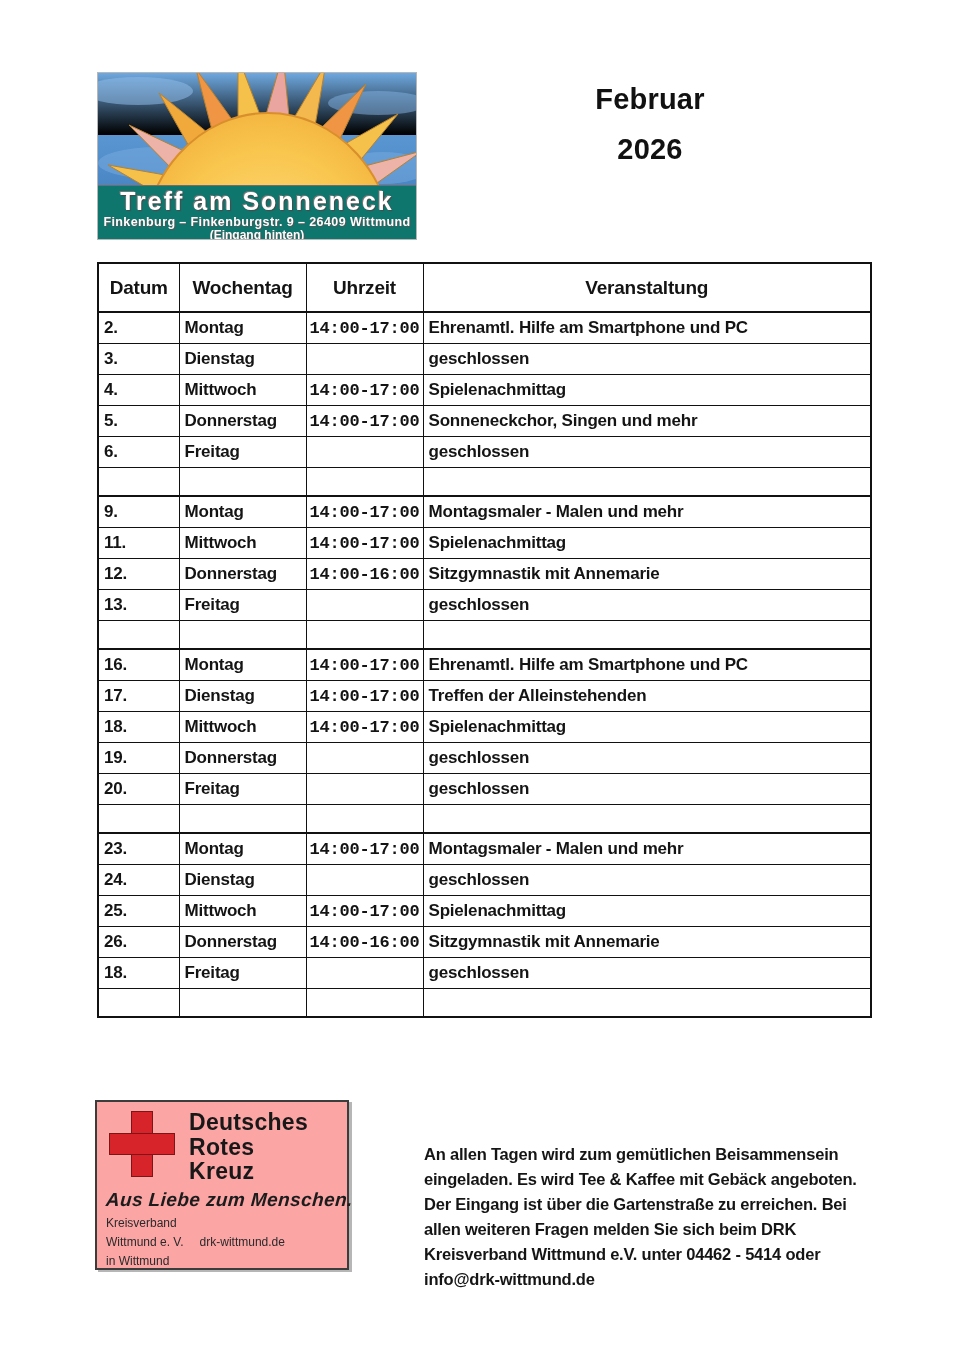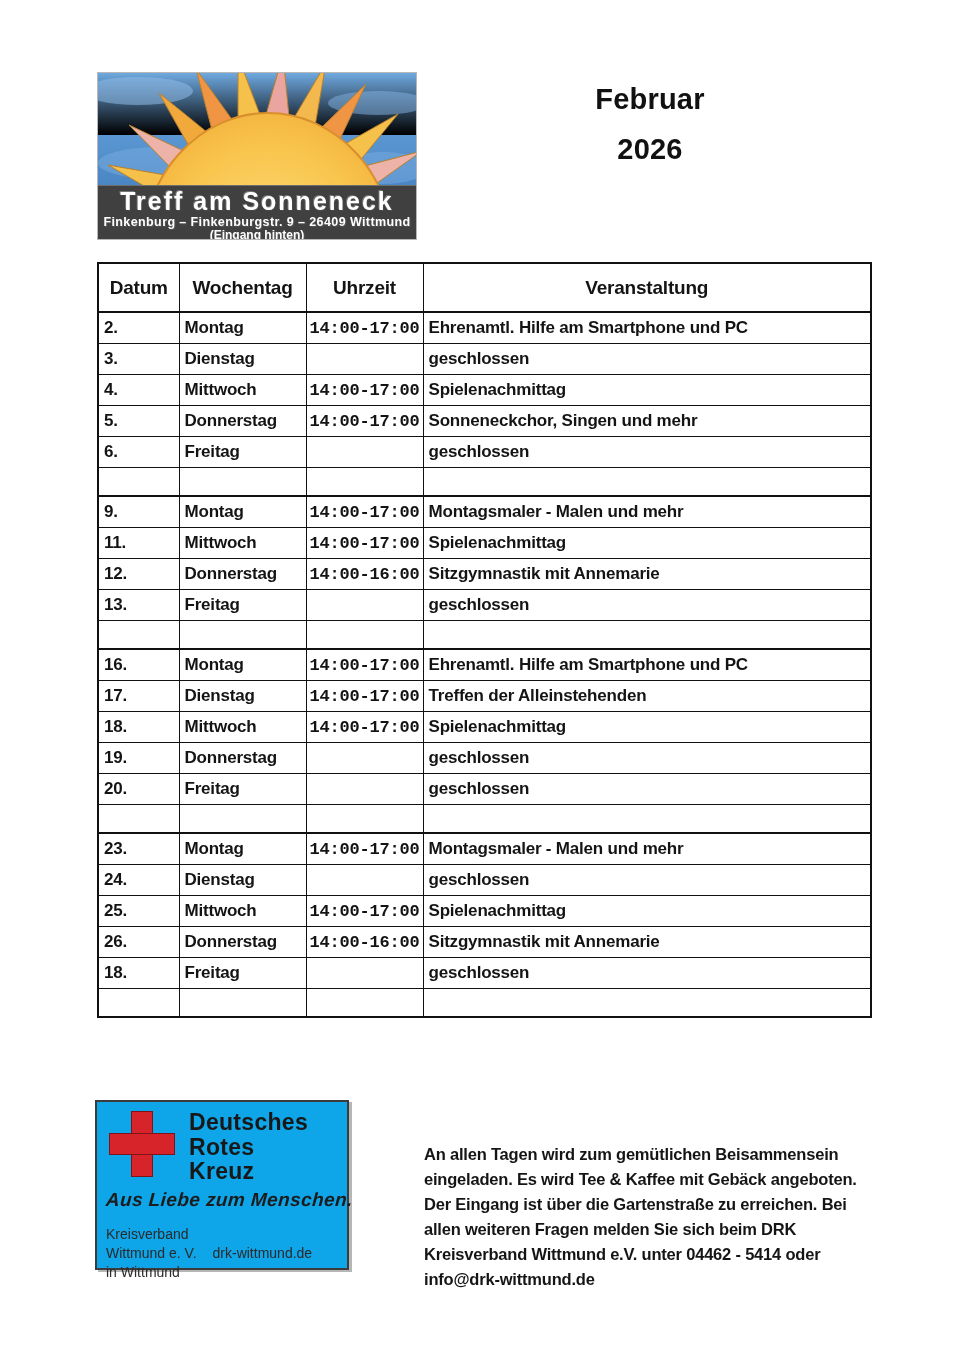--- a/index.html
+++ b/index.html
@@ -8,21 +8,21 @@
     font-family:"Liberation Sans","DejaVu Sans",sans-serif;color:#141414;
     overflow:hidden;
   }
   
   .treff-logo{
     position:absolute;left:97px;top:72px;width:320px;height:168px;
     border:1px solid #b7b7b7;box-sizing:border-box;overflow:hidden;background:#fff;
   }
   .logo-art{width:318px;height:112px;display:block;}
   .logo-band{
-    width:318px;height:54px;background:#404040;text-align:center;
+    width:318px;height:54px;background:#0f766e;text-align:center;
     border-top:1px solid #6e6e6e;box-sizing:border-box;padding-top:2px;
   }
   .logo-band .l1{
     font-size:25px;font-weight:700;color:#fff;letter-spacing:2px;line-height:27px;
     text-shadow:1px 1px 1px #4a4a4a, -1px -1px 0 #777;
   }
   .logo-band .l2{
     font-size:12.5px;font-weight:700;color:#fff;letter-spacing:.4px;line-height:14px;
     text-shadow:1px 1px 1px #555;
   }
@@ -47,33 +47,33 @@
   .calendar thead th{
     height:27px;font-size:19px;border-bottom-width:2.3px;padding:10px;
   }
   .calendar td{height:30px;font-size:17px;padding:0 4px 0 5px;}
   .calendar td.col-uhrzeit{text-align:center;padding:0 0;font-family:Liberation Mono, monospace;}
   .calendar tr.blank-row td{height:27px;}
   .calendar tr.group-start td{border-top-width:2.6px;}
   
   .drk-box{
     position:absolute;left:95px;top:1100px;width:254px;height:170px;
-    border:2px solid #3c3c3c;background:#0ea5e9;box-sizing:border-box;
+    border:2px solid #3c3c3c;background:#fca5a5;box-sizing:border-box;
     padding:8px 9px 0 9px;box-shadow:3px 2px 0 rgba(110,110,110,.5);
   }
   .drk-top{display:flex;gap:15px;align-items:flex-start;}
   .red-cross{position:relative;width:64px;height:64px;flex:0 0 auto;margin-top:2px;margin-left:4px;}
   .red-cross::before{content:"";position:absolute;left:22px;top:0;width:20px;height:64px;background:#d7242b;box-shadow:0 0 0 1px #7d1418;}
   .red-cross::after{content:"";position:absolute;top:22px;left:0;width:64px;height:20px;background:#d7242b;box-shadow:0 0 0 1px #7d1418;}
   .drk-name{font-weight:700;font-size:23px;line-height:24.5px;letter-spacing:.3px;color:#181818;}
   .drk-slogan{
     margin-top:5px;font-style:italic;font-weight:700;font-size:19px;letter-spacing:.4px;
     transform:skewX(-4deg);color:#1c1c1c;white-space:nowrap;
   }
-  .drk-sub{margin-top:14px;font-size:14px;line-height:19px;color:#2a2a2a;font-weight:500;}
+  .drk-sub{margin-top:3px;font-size:12px;line-height:19px;color:#2a2a2a;font-weight:500;}
   .drk-sub .website{margin-left:16px;}
   
   .info-text{
     position:absolute;left:424px;top:1126px;width:458px;
     font-size:16.5px;font-weight:700;line-height:25px;letter-spacing:-.2px;color:#151515;margin-top:16px;
   }
 </style>
 </head>
 <body>
 

